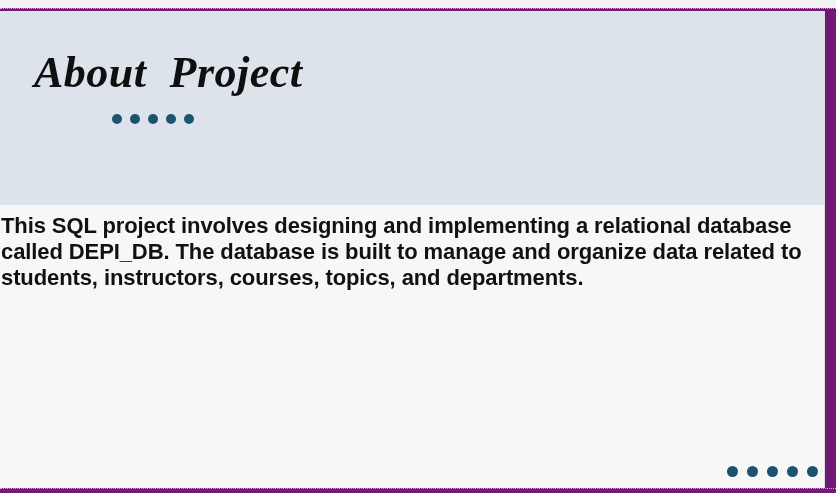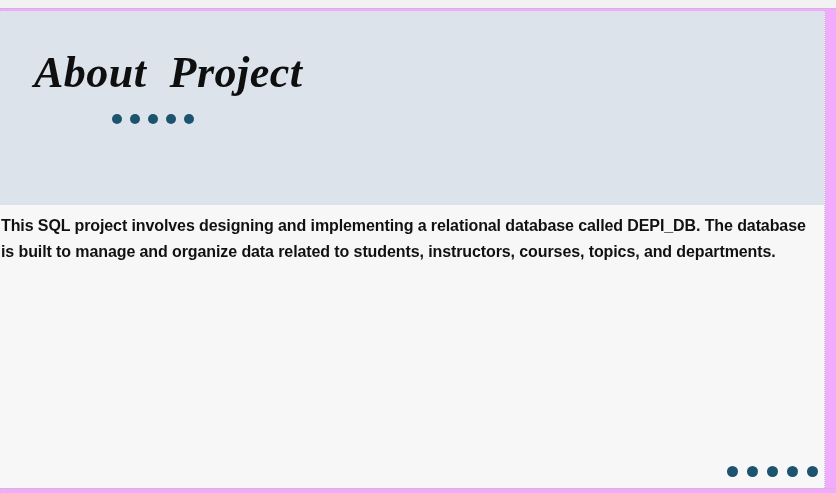--- a/index.html
+++ b/index.html
@@ -12,21 +12,21 @@
     height: 493px;
     overflow: hidden;
     font-family: "Liberation Sans", sans-serif;
   }
 
   
   #viewer {
     position: relative;
     width: 836px;
     height: 493px;
-    background: #f0abfc;
+    background: #701a75;
   }
 
   
   #top-strip {
     position: absolute;
     left: 0;
     top: 0;
     width: 836px;
     height: 8px;
     background: #f2f2f2;
@@ -107,21 +107,21 @@
 
   
   #body-copy {
     position: absolute;
     left: 1px;
     top: 202px;
     width: 822px;
     color: #111111;
     font-family: "Liberation Sans", sans-serif;
     font-weight: 700;
-    font-size: 16px;
+    font-size: 22px;
     line-height: 25.8px;
     letter-spacing: -0.1px;
   }
   #body-copy p {
     margin: 0;
   }
 
   
   #watermark {
     position: absolute;

